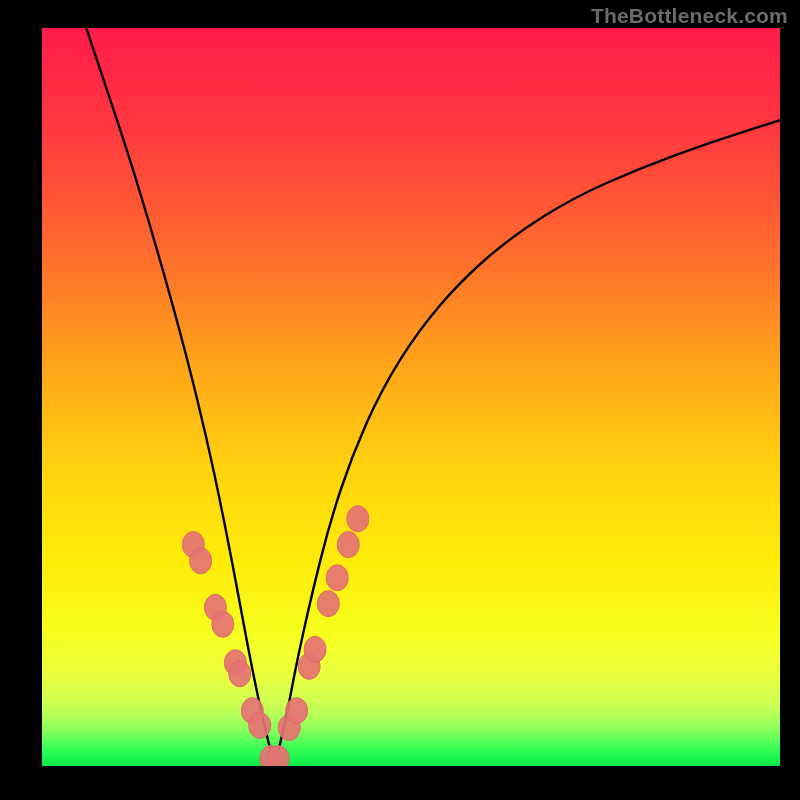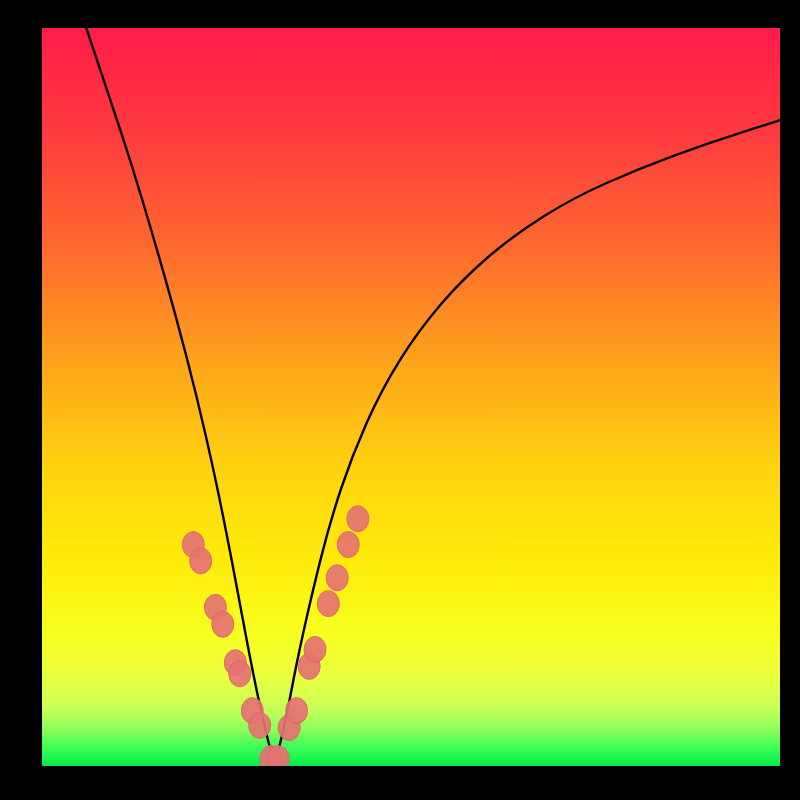--- a/index.html
+++ b/index.html
@@ -59,20 +59,21 @@
     top: 0;
     width: 738px;
     height: 738px;
   }
 </style>
 </head>
 <body>
 
 <div class="frame">
 
+  <div class="watermark">TheBottleneck.com</div>
 
   <div class="plot-area">
     <svg class="overlay" viewBox="0 0 738 738" preserveAspectRatio="none">
       <path id="curve-path" fill="none" stroke="#000000" stroke-width="2.4" stroke-linecap="round" stroke-linejoin="round" d="M 44.28 0.00 Q 44.28 0.00 55.35 33.21 Q 66.42 66.42 77.49 99.63 Q 88.56 132.84 99.63 169.74 Q 110.70 206.64 121.77 245.38 Q 132.84 284.13 143.91 326.56 Q 154.98 369.00 164.20 409.59 Q 173.43 450.18 180.81 487.08 Q 188.19 523.98 193.73 553.50 Q 199.26 583.02 204.80 612.54 Q 210.33 642.06 215.87 667.89 Q 221.40 693.72 226.94 715.86 Q 232.47 738.00 238.00 715.86 Q 243.54 693.72 249.07 664.20 Q 254.61 634.68 261.99 601.47 Q 269.37 568.26 278.60 531.36 Q 287.82 494.46 298.89 461.25 Q 309.96 428.04 324.72 394.83 Q 339.48 361.62 357.93 332.10 Q 376.38 302.58 398.52 276.75 Q 420.66 250.92 446.49 228.78 Q 472.32 206.64 501.84 188.19 Q 531.36 169.74 564.57 154.98 Q 597.78 140.22 632.84 127.30 Q 667.89 114.39 702.94 103.32 T 738.00 92.25"></path>
       <g id="marker-group">
           <ellipse cx="151.29" cy="516.60" rx="11" ry="13" fill="#e57373" fill-opacity="0.92" stroke="#dc6a6a" stroke-width="1"></ellipse>
           <ellipse cx="158.67" cy="532.84" rx="11" ry="13" fill="#e57373" fill-opacity="0.92" stroke="#dc6a6a" stroke-width="1"></ellipse>
           <ellipse cx="173.43" cy="579.33" rx="11" ry="13" fill="#e57373" fill-opacity="0.92" stroke="#dc6a6a" stroke-width="1"></ellipse>
           <ellipse cx="180.81" cy="596.30" rx="11" ry="13" fill="#e57373" fill-opacity="0.92" stroke="#dc6a6a" stroke-width="1"></ellipse>
           <ellipse cx="193.36" cy="634.68" rx="11" ry="13" fill="#e57373" fill-opacity="0.92" stroke="#dc6a6a" stroke-width="1"></ellipse>

